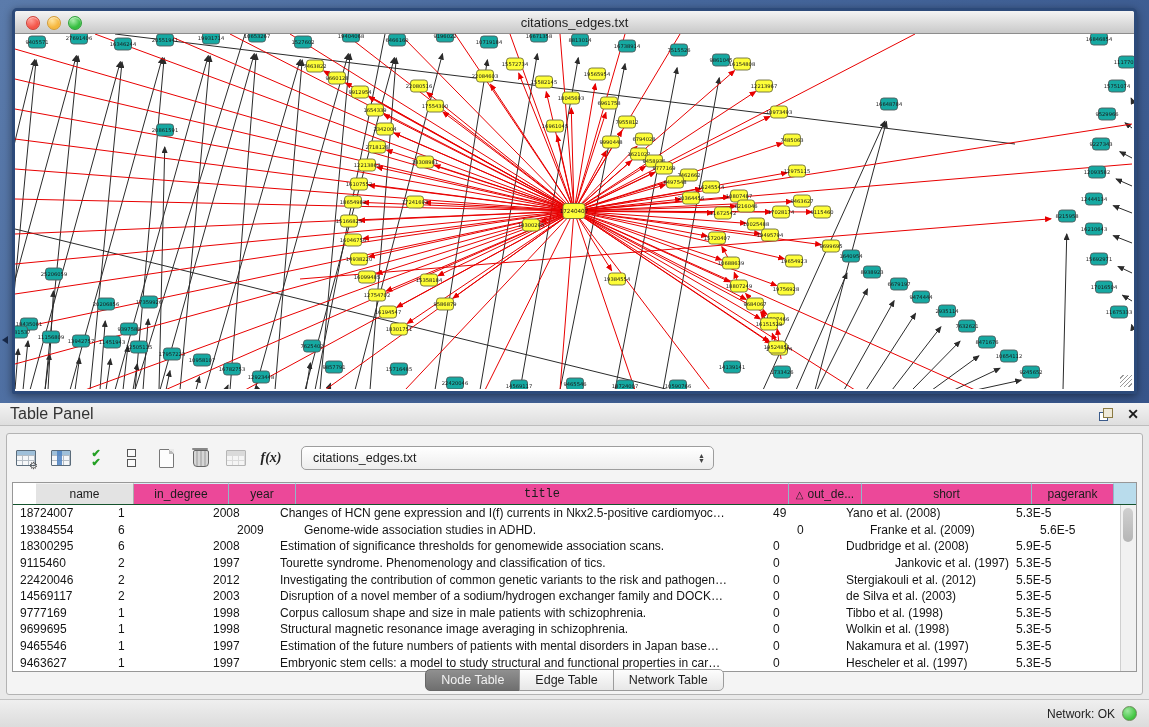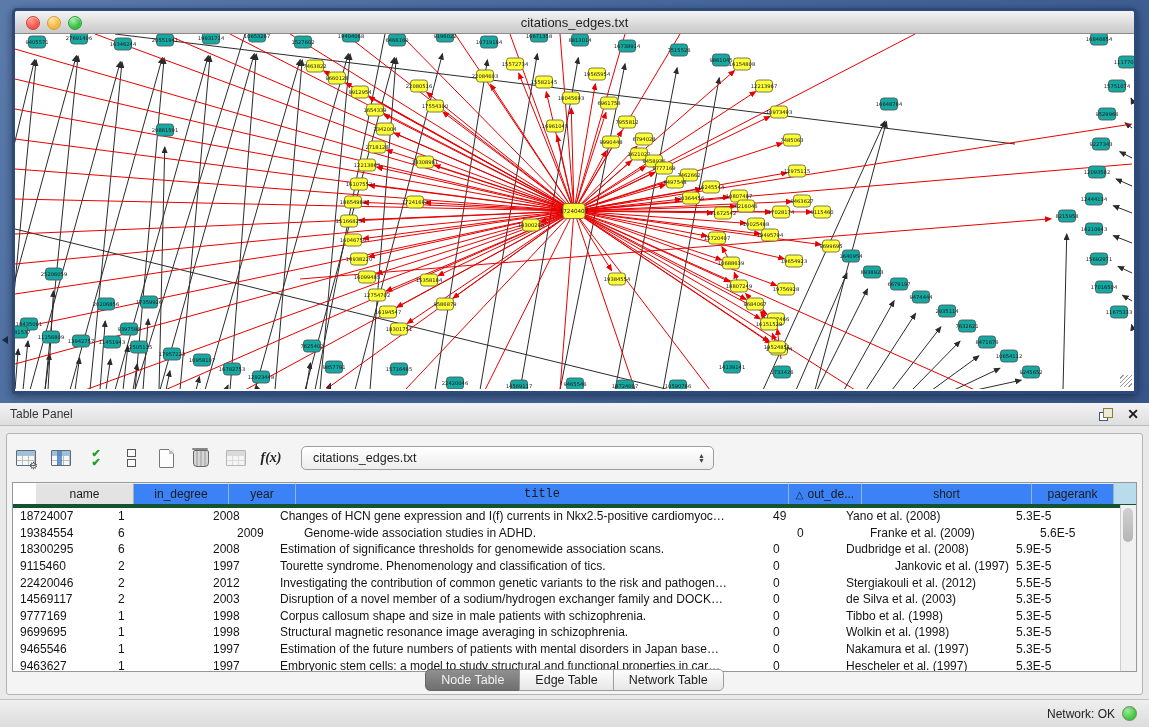--- a/index.html
+++ b/index.html
@@ -20,21 +20,21 @@
   .light.red{background:radial-gradient(circle at 35% 30%,#ff9d95,#f4564a 60%);border:1px solid #ce3e35;}
   .light.yellow{background:radial-gradient(circle at 35% 30%,#ffe49e,#f6b73e 60%);border:1px solid #d29a33;}
   .light.green{background:radial-gradient(circle at 35% 30%,#a8edaa,#37bf41 60%);border:1px solid #2da038;}
   .graph-canvas{position:relative;width:1119px;height:355px;background:#fff;overflow:hidden;}
   .resize-grip{position:absolute;right:2px;bottom:2px;width:12px;height:12px;
     background:repeating-linear-gradient(135deg,transparent 0 2px,#9a9a9a 2px 3px);}
   
   .table-panel{position:absolute;left:0;top:403px;width:1149px;height:324px;background:#e9e9e9;}
   .panel-header{height:22px;background:linear-gradient(#f3f3f3,#dedede);border-bottom:1px solid #bdbdbd;
     display:flex;align-items:center;padding:0 10px;}
-  .panel-title{font-size:12px;color:#333;flex:1;}
+  .panel-title{font-size:16px;color:#333;flex:1;}
   .float-ico{width:14px;height:13px;position:relative;margin-right:14px;cursor:pointer;}
   .float-ico::before{content:"";position:absolute;left:0;bottom:0;width:7px;height:7px;border:1px solid #3a5a8a;background:#fff;}
   .float-ico::after{content:"";position:absolute;right:0;top:0;width:8px;height:8px;border:1px solid #8a7a42;background:#efe9d8;}
   .close-ico{font-size:14px;font-weight:bold;color:#1a1a1a;cursor:pointer;line-height:14px;}
   .table-card{position:absolute;left:6px;top:30px;right:6px;bottom:32px;
     background:#f4f4f4;border:1px solid #b3b3b3;border-radius:3px;}
   
   .toolbar{position:absolute;left:6px;top:6px;right:6px;height:36px;display:flex;align-items:center;gap:9px;}
   .tool-icon{width:26px;height:26px;display:flex;align-items:center;justify-content:center;position:relative;cursor:pointer;}
   .mini-table{width:18px;height:14px;border:1px solid #5a6b7a;border-radius:1px;
@@ -55,22 +55,22 @@
   .icon-trash::before{content:"";position:absolute;left:-2px;top:-3px;width:16px;height:2px;background:#888;border-radius:1px;}
   .icon-fx{font-family:"Liberation Serif",serif;font-style:italic;font-weight:bold;font-size:14px;color:#222;}
   .disabled-ico{filter:grayscale(1) opacity(.45);}
   .combo{margin-left:8px;width:392px;height:22px;border:1px solid #9d9d9d;border-radius:5px;
     background:linear-gradient(#ffffff,#ededed);display:flex;align-items:center;padding:0 8px 0 11px;cursor:pointer;}
   .combo-text{flex:1;font-size:12.5px;color:#1d1d1d;}
   .combo-arrows{display:flex;flex-direction:column;font-size:7px;line-height:5px;color:#444;}
   
   .table-wrap{position:absolute;left:5px;right:5px;top:48px;bottom:22px;border:1px solid #979797;
     background:#fff;overflow:hidden;display:flex;flex-direction:column;}
-  .thead{display:flex;height:21px;border-bottom:4px solid #14532d;flex:none;padding-left:23px;}
-  .th{background:#3b82f6;border-right:1px solid #8fb7c9;border-top:1px solid #d6ecf5;
+  .thead{display:flex;height:21px;border-bottom:1px solid #14532d;flex:none;padding-left:23px;}
+  .th{background:#ec4899;border-right:1px solid #8fb7c9;border-top:1px solid #d6ecf5;
     display:flex;align-items:center;justify-content:center;font-size:12px;color:#1c1c1c;box-sizing:border-box;}
   .th.gray{background:#e3e3e3;border-right:1px solid #adadad;border-top:1px solid #f2f2f2;}
   .th .sort{margin-right:4px;font-size:10px;}
   .th-fill{flex:1;background:#b9dcec;}
   .tbody{flex:1;position:relative;}
   .tr{display:flex;height:16.6px;align-items:center;}
   .td{font-size:12px;color:#141414;white-space:nowrap;overflow:hidden;box-sizing:border-box;padding-left:7px;}
   .vscroll{position:absolute;right:0;top:22px;bottom:0;width:15px;background:#f1f1f1;border-left:1px solid #cfcfcf;}
   .vthumb{position:absolute;left:2px;top:3px;width:10px;height:34px;background:linear-gradient(#d0d0d0,#b5b5b5);border-radius:5px;}
   

